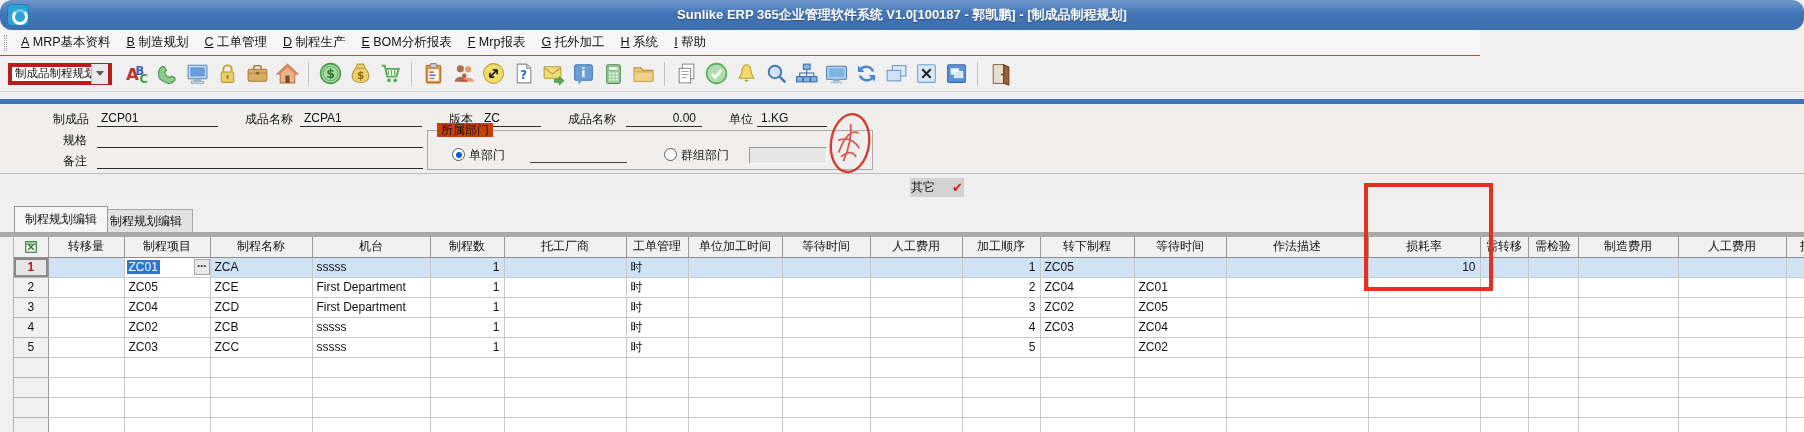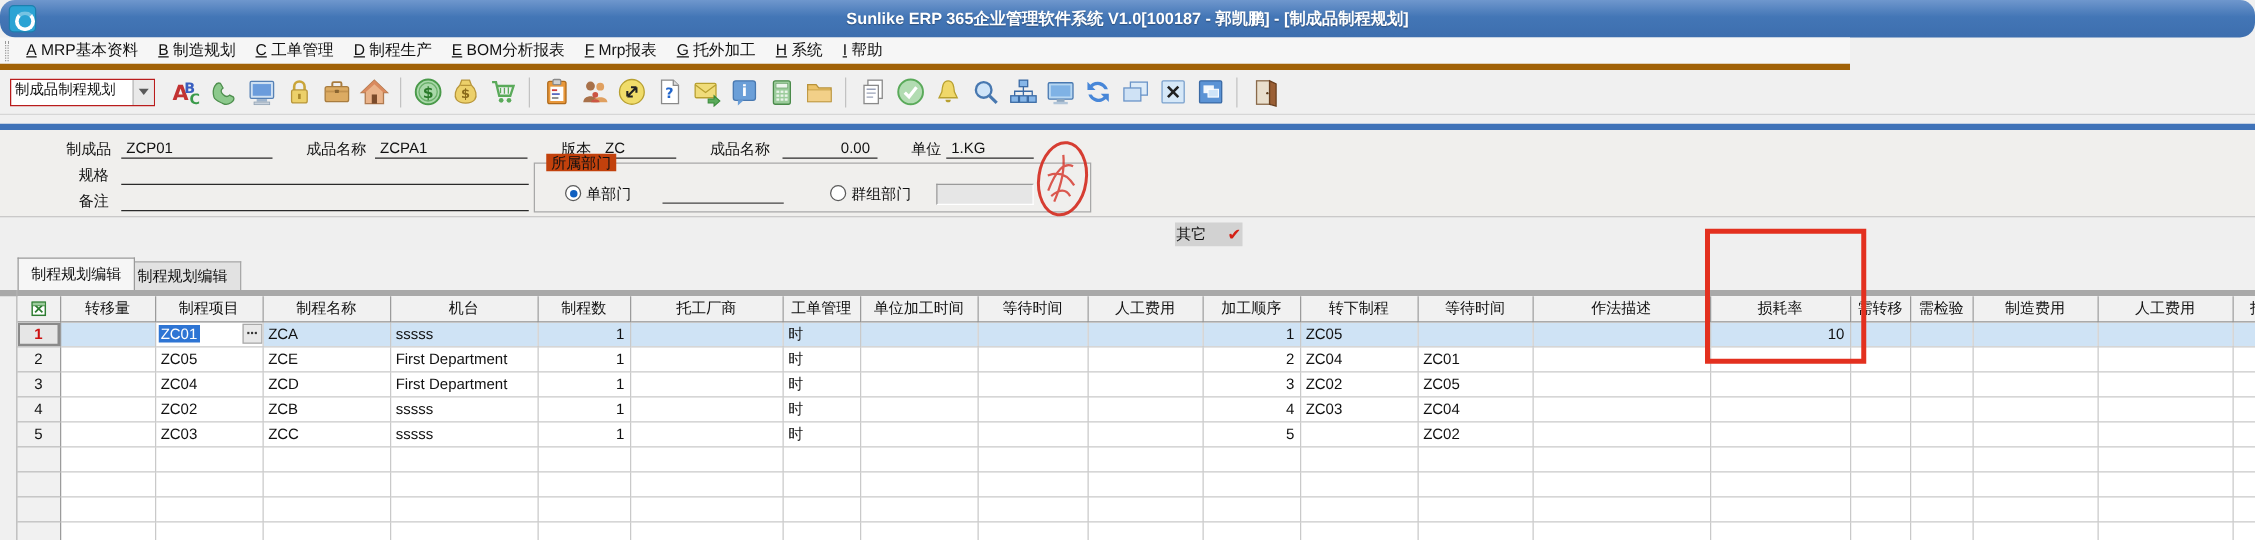--- a/index.html
+++ b/index.html
@@ -12,30 +12,30 @@
     background:linear-gradient(#6f97cd,#4376b6 45%,#3d6eae); display:flex; align-items:center;border-radius:12px; }
   #applogo { width:22px; height:22px; margin-left:7px; border-radius:4px; background:#2ba3d4;
     border:1px solid #1c7fae; position:relative; flex:0 0 auto; }
   #applogo:before { content:""; position:absolute; left:4px; top:4px; width:10px; height:10px;
     border:3px solid #fff; border-radius:50%; border-top-color:rgba(255,255,255,.35); }
   #title { position:absolute; left:0; right:0; text-align:center; color:#fff; font-weight:bold;
     font-size:13px; text-shadow:0 1px 1px rgba(0,0,0,.35); }
 
   
   #menubar { position:absolute; top:30px; left:0; width:1480px; height:26px; background:#f6f6f6;
-    border-bottom:5px solid #a16207; display:flex; align-items:center; }
+    border-bottom:1px solid #a16207; display:flex; align-items:center; }
   .draghandle { width:3px; height:16px; border-left:1px dotted #9a9a9a; border-right:1px dotted #9a9a9a; margin:0 6px 0 4px; }
   .mitem { padding:3px 8px; white-space:nowrap; cursor:default; font-size:12.5px; }
   .mitem u { text-decoration:underline; }
 
   
   #toolbar { position:absolute; top:56px; left:0; width:1804px; height:36px; background:#f0f0f0;
     border-bottom:1px solid #d6d6d6; display:flex; align-items:center; }
-  #combo { width:116px; height:22px; margin-left:8px; background:#fff; border:1px solid #b91c1c;
-    display:flex; align-items:flex-start; flex:0 0 auto; }
+  #combo { width:104px; height:22px; margin-left:8px; background:#fff; border:4px solid #b91c1c;
+    display:flex; align-items:center; flex:0 0 auto; }
   #combo .val { flex:1; padding-left:3px; font-size:11.5px; white-space:nowrap; overflow:hidden; }
   #combo .arrowbox { width:17px; height:20px; background:#e9e9e9; border-left:1px solid #b8b8b8;
     display:flex; align-items:center; justify-content:center; }
   #combo .arrowbox:before { content:""; border:4px solid transparent; border-top:5px solid #5a5a5a; margin-top:4px; }
   #tbicons { display:flex; align-items:center; margin-left:10px; }
   .tbtn { width:30px; height:28px; display:flex; align-items:center; justify-content:center; border-radius:2px; }
   .tbtn svg { width:25px; height:25px; }
   .tsep { width:1px; height:24px; background:#c2c2c2; margin:0 6px; }
 
   
@@ -53,21 +53,21 @@
   #groupbox .gtitle { position:absolute; left:9px; top:-8px; background:#c2410c; padding:0 4px; height:14px; line-height:14px; }
   .radio { position:absolute; width:13px; height:13px; border:1px solid #5a5a5a; border-radius:50%; background:#fff; }
   .radio.sel:before { content:""; position:absolute; left:2.5px; top:2.5px; width:6px; height:6px; border-radius:50%; background:#0f5fc0; }
   .rlabel { position:absolute; height:16px; line-height:16px; white-space:nowrap; }
   #grpfield { position:absolute; left:321px; top:16px; width:78px; height:17px; background:#e6e6e6;
     border-top:1px solid #9a9a9a; border-left:1px solid #9a9a9a; border-bottom:1px solid #fff; border-right:1px solid #fff; }
 
   
   #midstrip { position:absolute; top:174px; left:0; width:1804px; height:26px; background:#efefef; }
   #otherbtn { position:absolute; left:910px; top:4px; width:54px; height:19px; background:#d2d2d2;
-    display:flex; align-items:center; justify-content:center; gap:17px; font-size:12px;margin-left:30px; }
+    display:flex; align-items:center; justify-content:center; gap:17px; font-size:12px; }
   #otherbtn .chk { color:#d42015; font-weight:bold; font-size:13px; }
 
   
   #tabsrow { position:absolute; top:200px; left:0; width:1804px; height:32px; }
   .tab { position:absolute; padding:0 10px; white-space:nowrap; font-size:12px; }
   #tab1 { left:14px; top:6px; height:26px; line-height:25px; background:#f6f6f6; z-index:2;
     border:1px solid #9a9a9a; border-bottom:none; }
   #tab2 { left:99px; top:9px; height:23px; line-height:22px; background:#e2e2e2; z-index:1;
     border:1px solid #a8a8a8; border-bottom:none; }
 

